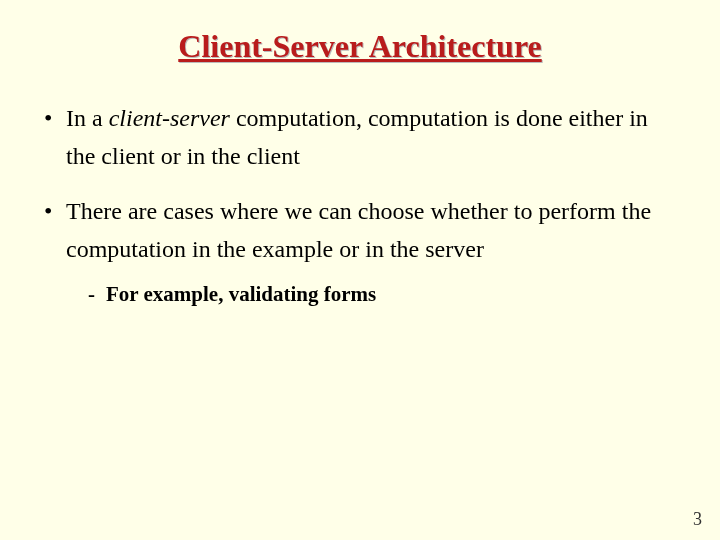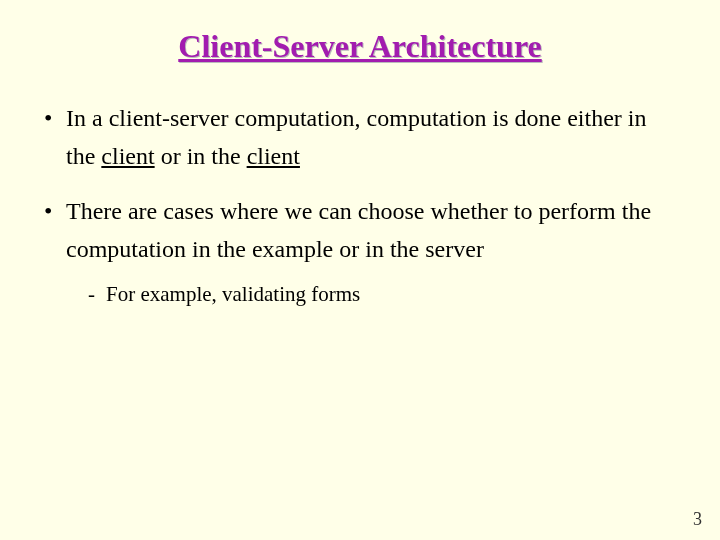--- a/index.html
+++ b/index.html
@@ -16,21 +16,21 @@
     width: 720px;
     height: 540px;
     position: relative;
     box-sizing: border-box;
     padding: 28px 40px 0 40px;
   }
   .title {
     text-align: center;
     font-size: 32px;
     font-weight: bold;
-    color: #a21caf;
+    color: #b91c1c;
     text-decoration: underline;
     margin: 0 0 34px 0;
     text-shadow: 1px 1px 0 #bbb;
   }
   ul.level1 {
     list-style: none;
     padding: 0;
     margin: 0;
   }
   ul.level1 > li {
@@ -50,30 +50,31 @@
   ul.level2 {
     list-style: none;
     padding: 0;
     margin: 10px 0 6px 18px;
   }
   ul.level2 > li {
     position: relative;
     padding-left: 22px;
     font-size: 21px;
     line-height: 1.5;
+    font-weight: bold;
   }
   ul.level2 > li::before {
     content: "-";
     position: absolute;
     left: 4px;
     top: 0;
     font-size: 21px;
   }
-  .italic { }
-  .under { text-decoration: underline; }
+  .italic { font-style: italic; }
+  .under { }
   .pagenum {
     position: absolute;
     right: 18px;
     bottom: 10px;
     font-size: 18px;
     color: #333;
   }
 </style>
 </head>
 <body>

